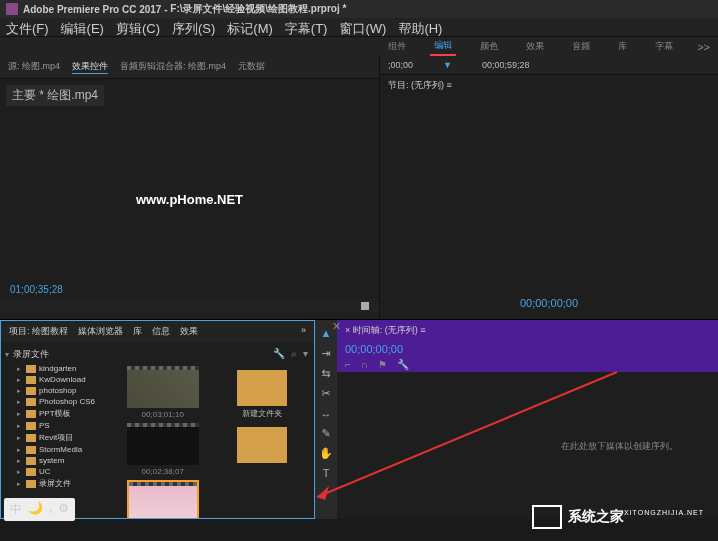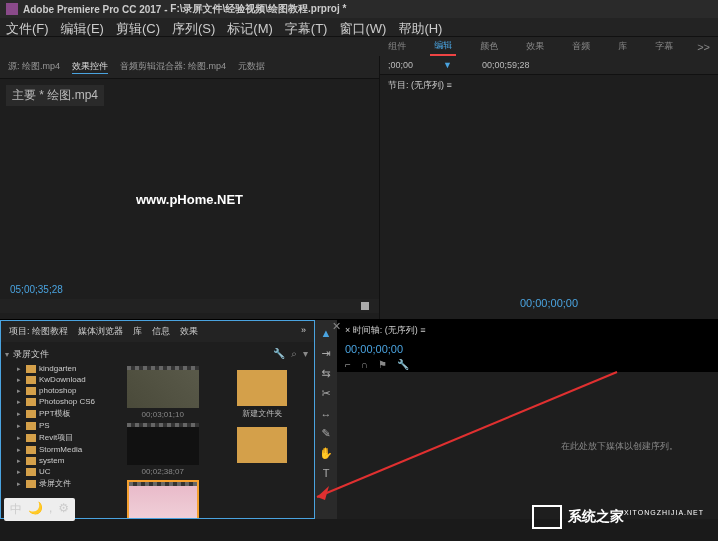--- a/index.html
+++ b/index.html
@@ -47,21 +47,21 @@
 .media-thumb.folder-thumb { background: #d4a04a; width: 50px; height: 36px; margin-top: 4px; }
 .media-thumb.video-thumb { background: linear-gradient(45deg, #4a4a3a, #5a5a4a); }
 .media-thumb.pink-thumb { background: linear-gradient(to bottom, #e8b8c8, #f0d0d8); border: 2px solid #f4a030; }
 .media-thumb.black-thumb { background: #111; }
 .media-thumb .strip { position: absolute; top: 0; left: 0; right: 0; height: 4px; background: repeating-linear-gradient(90deg, #666, #666 4px, #333 4px, #333 8px); }
 .media-label { font-size: 8px; color: #bbb; text-align: center; }
 .media-tc { font-size: 8px; color: #888; }
 .tools-column { width: 22px; background: #2a2a2a; display: flex; flex-direction: column; align-items: center; gap: 6px; padding: 6px 0; }
 .tool-icon { width: 14px; height: 14px; color: #aaa; font-size: 11px; text-align: center; line-height: 14px; }
 .tool-icon.active { color: #4aa3df; }
-.timeline-panel { flex: 1; background: #000000; display: flex; flex-direction: column; position: relative; }
+.timeline-panel { flex: 1; background: #4c1d95; display: flex; flex-direction: column; position: relative; }
 .timeline-header { padding: 4px 8px; display: flex; align-items: center; gap: 8px; font-size: 9px; }
 .timeline-tc { color: #4aa3df; font-size: 11px; padding: 2px 8px; }
 .timeline-tools { display: flex; gap: 10px; padding: 2px 8px; color: #888; font-size: 10px; }
 .timeline-content { flex: 1; background: #1e1e1e; position: relative; }
 .timeline-placeholder { position: absolute; right: 40px; top: 50%; transform: translateY(-50%); color: #888; font-size: 9px; }
 .red-arrow { position: absolute; pointer-events: none; }
 .bottom-toolbar { position: absolute; bottom: 20px; left: 4px; background: #eee; padding: 3px 6px; display: flex; gap: 6px; border-radius: 2px; }
 .bottom-toolbar span { font-size: 12px; }
 .logo-watermark { position: absolute; bottom: 12px; right: 14px; color: #fff; font-size: 11px; display: flex; align-items: center; gap: 6px; }
 .logo-watermark .logo-icon { width: 30px; height: 24px; border: 2px solid #fff; position: relative; }
@@ -106,21 +106,21 @@
   <div class="source-panel">
     <div class="panel-tabs">
       <span class="ptab">源: 绘图.mp4</span>
       <span class="ptab active">效果控件</span>
       <span class="ptab">音频剪辑混合器: 绘图.mp4</span>
       <span class="ptab">元数据</span>
     </div>
     <div class="source-content">
       <span class="clip-label">主要 * 绘图.mp4</span>
       <span class="watermark">www.pHome.NET</span>
-      <span class="source-timecode">05;00;35;28</span>
+      <span class="source-timecode">01;00;35;28</span>
       <div class="source-ruler">
         <div class="playhead"></div>
       </div>
     </div>
   </div>
   <div class="program-panel">
     <div class="timeline-ruler-top">
       <span>;00;00</span>
       <span class="playhead-marker">▼</span>
       <span>00;00;59;28</span>

